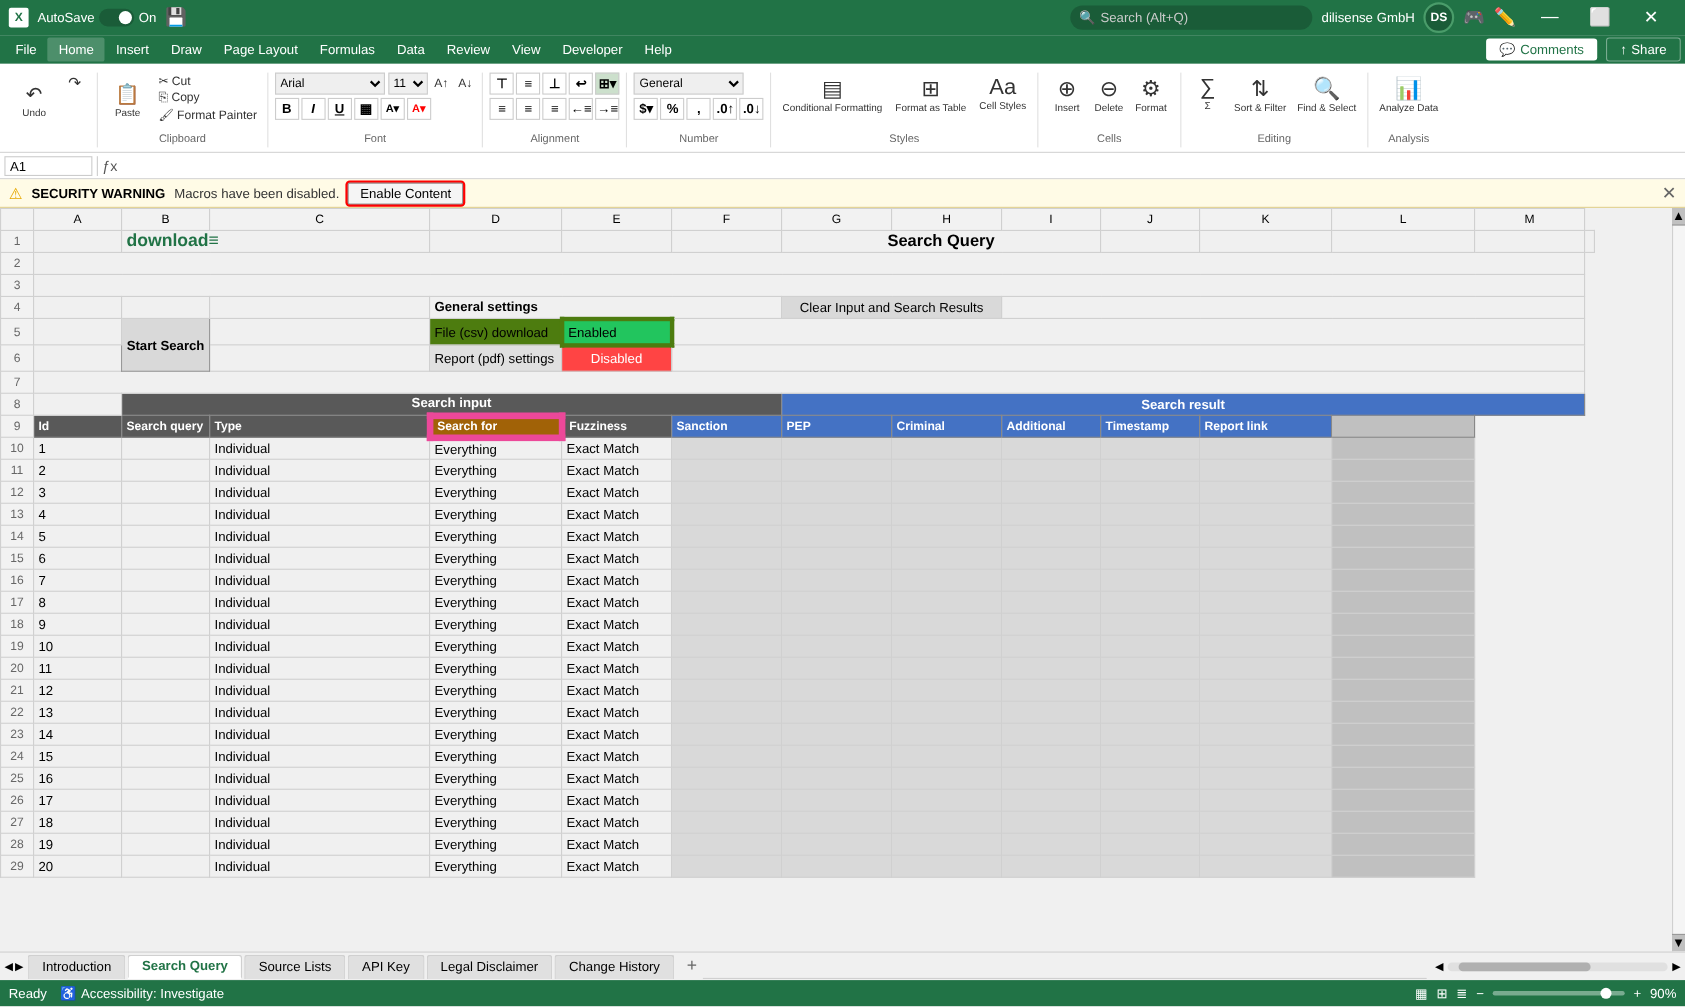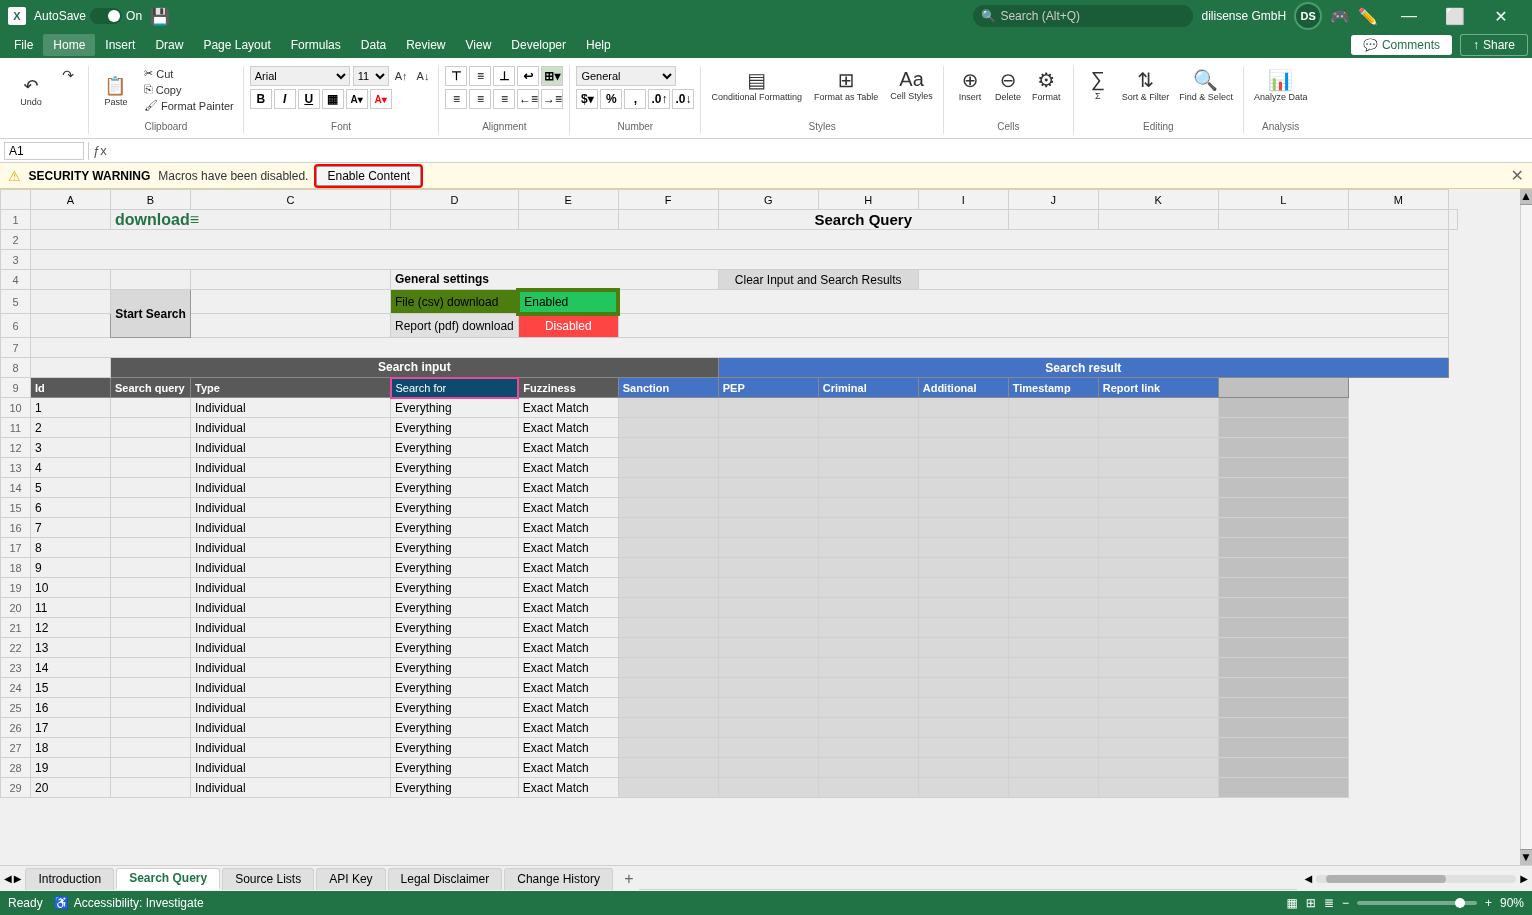--- a/index.html
+++ b/index.html
@@ -599,21 +599,21 @@
                 <td></td>
                 <td style="background:#4d7c0f; border:1px solid #ccc;">File (csv) download</td>
                 <td style="background:#22c55e; text-align:left; border:4px solid #4d7c0f;">Enabled</td>
                 <td colspan="8"></td>
               </tr>
 
               <tr style="height:24px;">
                 <td class="row-num">6</td>
                 <td></td>
                 <td></td>
-                <td style="background:#e0e0e0; border:1px solid #ccc;">Report (pdf) download</td>
+                <td style="background:#e0e0e0; border:1px solid #ccc;">Report (pdf) settings</td>
                 <td style="background:#ff4444; color:white; text-align:center; border:1px solid #ccc;">Disabled</td>
                 <td colspan="8"></td>
               </tr>
 
               <tr>
                 <td class="row-num">7</td>
                 <td colspan="13"></td>
               </tr>
 
               <tr>
@@ -621,21 +621,21 @@
                 <td></td>
                 <td colspan="5" style="background:#595959; color:white; font-weight:bold; text-align:center; border:1px solid #888;">Search input</td>
                 <td colspan="7" style="background:#4472c4; color:white; font-weight:bold; text-align:center; border:1px solid #888;">Search result</td>
               </tr>
 
               <tr>
                 <td class="row-num">9</td>
                 <td style="background:#595959; color:white; font-weight:bold; font-size:11px; border:1px solid #888;">Id</td>
                 <td style="background:#595959; color:white; font-weight:bold; font-size:11px; border:1px solid #888;">Search query</td>
                 <td style="background:#595959; color:white; font-weight:bold; font-size:11px; border:1px solid #888;">Type</td>
-                <td style="background:#0c4a6e; color:white; font-weight:normal; font-size:11px; border:2px solid #ec4899;">Search for</td>
+                <td style="background:#a16207; color:white; font-weight:bold; font-size:11px; border:6px solid #ec4899;">Search for</td>
                 <td style="background:#595959; color:white; font-weight:bold; font-size:11px; border:1px solid #888;">Fuzziness</td>
                 <td style="background:#4472c4; color:white; font-weight:bold; font-size:11px; border:1px solid #888;">Sanction</td>
                 <td style="background:#4472c4; color:white; font-weight:bold; font-size:11px; border:1px solid #888;">PEP</td>
                 <td style="background:#4472c4; color:white; font-weight:bold; font-size:11px; border:1px solid #888;">Criminal</td>
                 <td style="background:#4472c4; color:white; font-weight:bold; font-size:11px; border:1px solid #888;">Additional</td>
                 <td style="background:#4472c4; color:white; font-weight:bold; font-size:11px; border:1px solid #888;">Timestamp</td>
                 <td style="background:#4472c4; color:white; font-weight:bold; font-size:11px; border:1px solid #888;">Report link</td>
                 <td style="background:#c0c0c0; border:1px solid #888;"></td>
               </tr>
 

